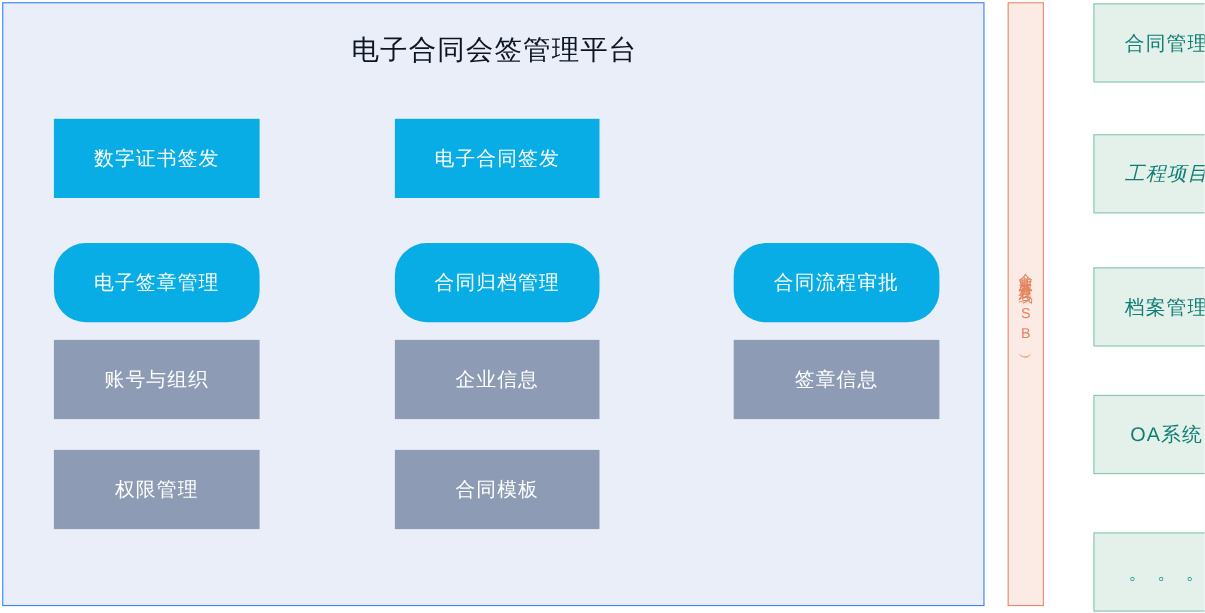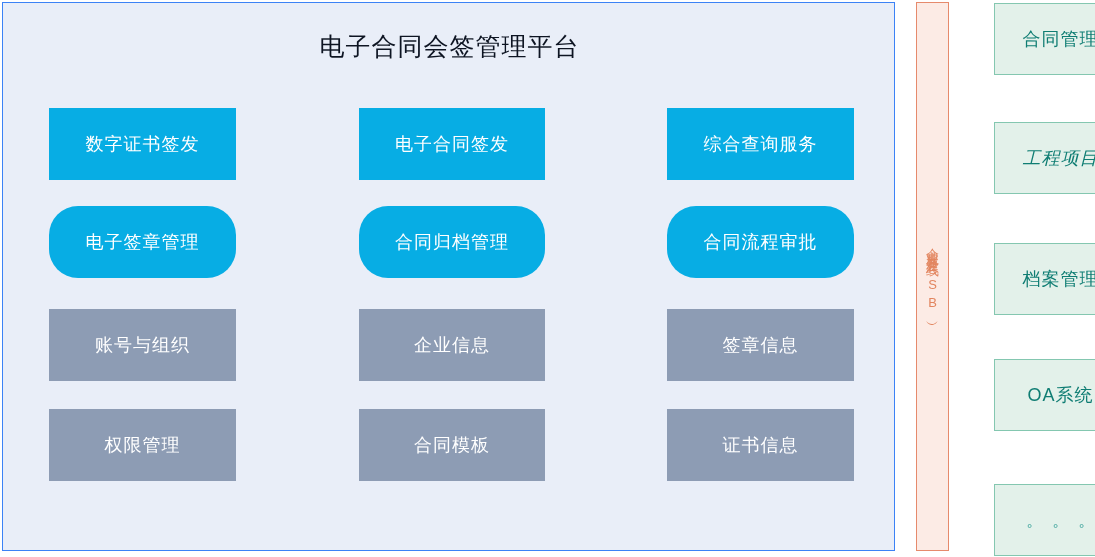--- a/index.html
+++ b/index.html
@@ -62,21 +62,21 @@
   }
   .module-box.blue  { background: #07ADE4; }
   .module-box.gray  { background: #8d9cb4; }
 
   
   .col1 { left: 46px;  width: 187px; }
   .col2 { left: 356px; width: 186px; }
   .col3 { left: 664px; width: 187px; }
   
   .row1 { top: 105px; height: 72px; }
-  .row2 { top: 203px; height: 72px; border-radius: 29px; }
+  .row2 { top: 218px; height: 72px; border-radius: 29px; }
   .row3 { top: 306px; height: 72px; }
   .row4 { top: 406px; height: 72px; }
 
   
   #esb-bus {
     position: absolute;
     left: 916px;
     top: 2px;
     width: 33px;
     height: 549px;
@@ -140,24 +140,22 @@
     <div class="module-box blue col1 row1">数字证书签发</div>
     <div class="module-box blue col1 row2">电子签章管理</div>
     <div class="module-box gray col1 row3">账号与组织</div>
     <div class="module-box gray col1 row4">权限管理</div>
 
     <div class="module-box blue col2 row1">电子合同签发</div>
     <div class="module-box blue col2 row2">合同归档管理</div>
     <div class="module-box gray col2 row3">企业信息</div>
     <div class="module-box gray col2 row4">合同模板</div>
 
-    <div class="module-box blue col3 row1">综合查询服务</div>
     <div class="module-box blue col3 row2">合同流程审批</div>
     <div class="module-box gray col3 row3">签章信息</div>
-    <div class="module-box gray col3 row4">证书信息</div>
   </div>
 
   <div id="esb-bus">
     <span id="esb-bus-label">企业服务总线（ESB）</span>
   </div>
 
   <div class="system-card sys1">合同管理</div>
   <div class="system-card sys2">工程项目</div>
   <div class="system-card sys3">档案管理</div>
   <div class="system-card sys4">OA系统</div>

